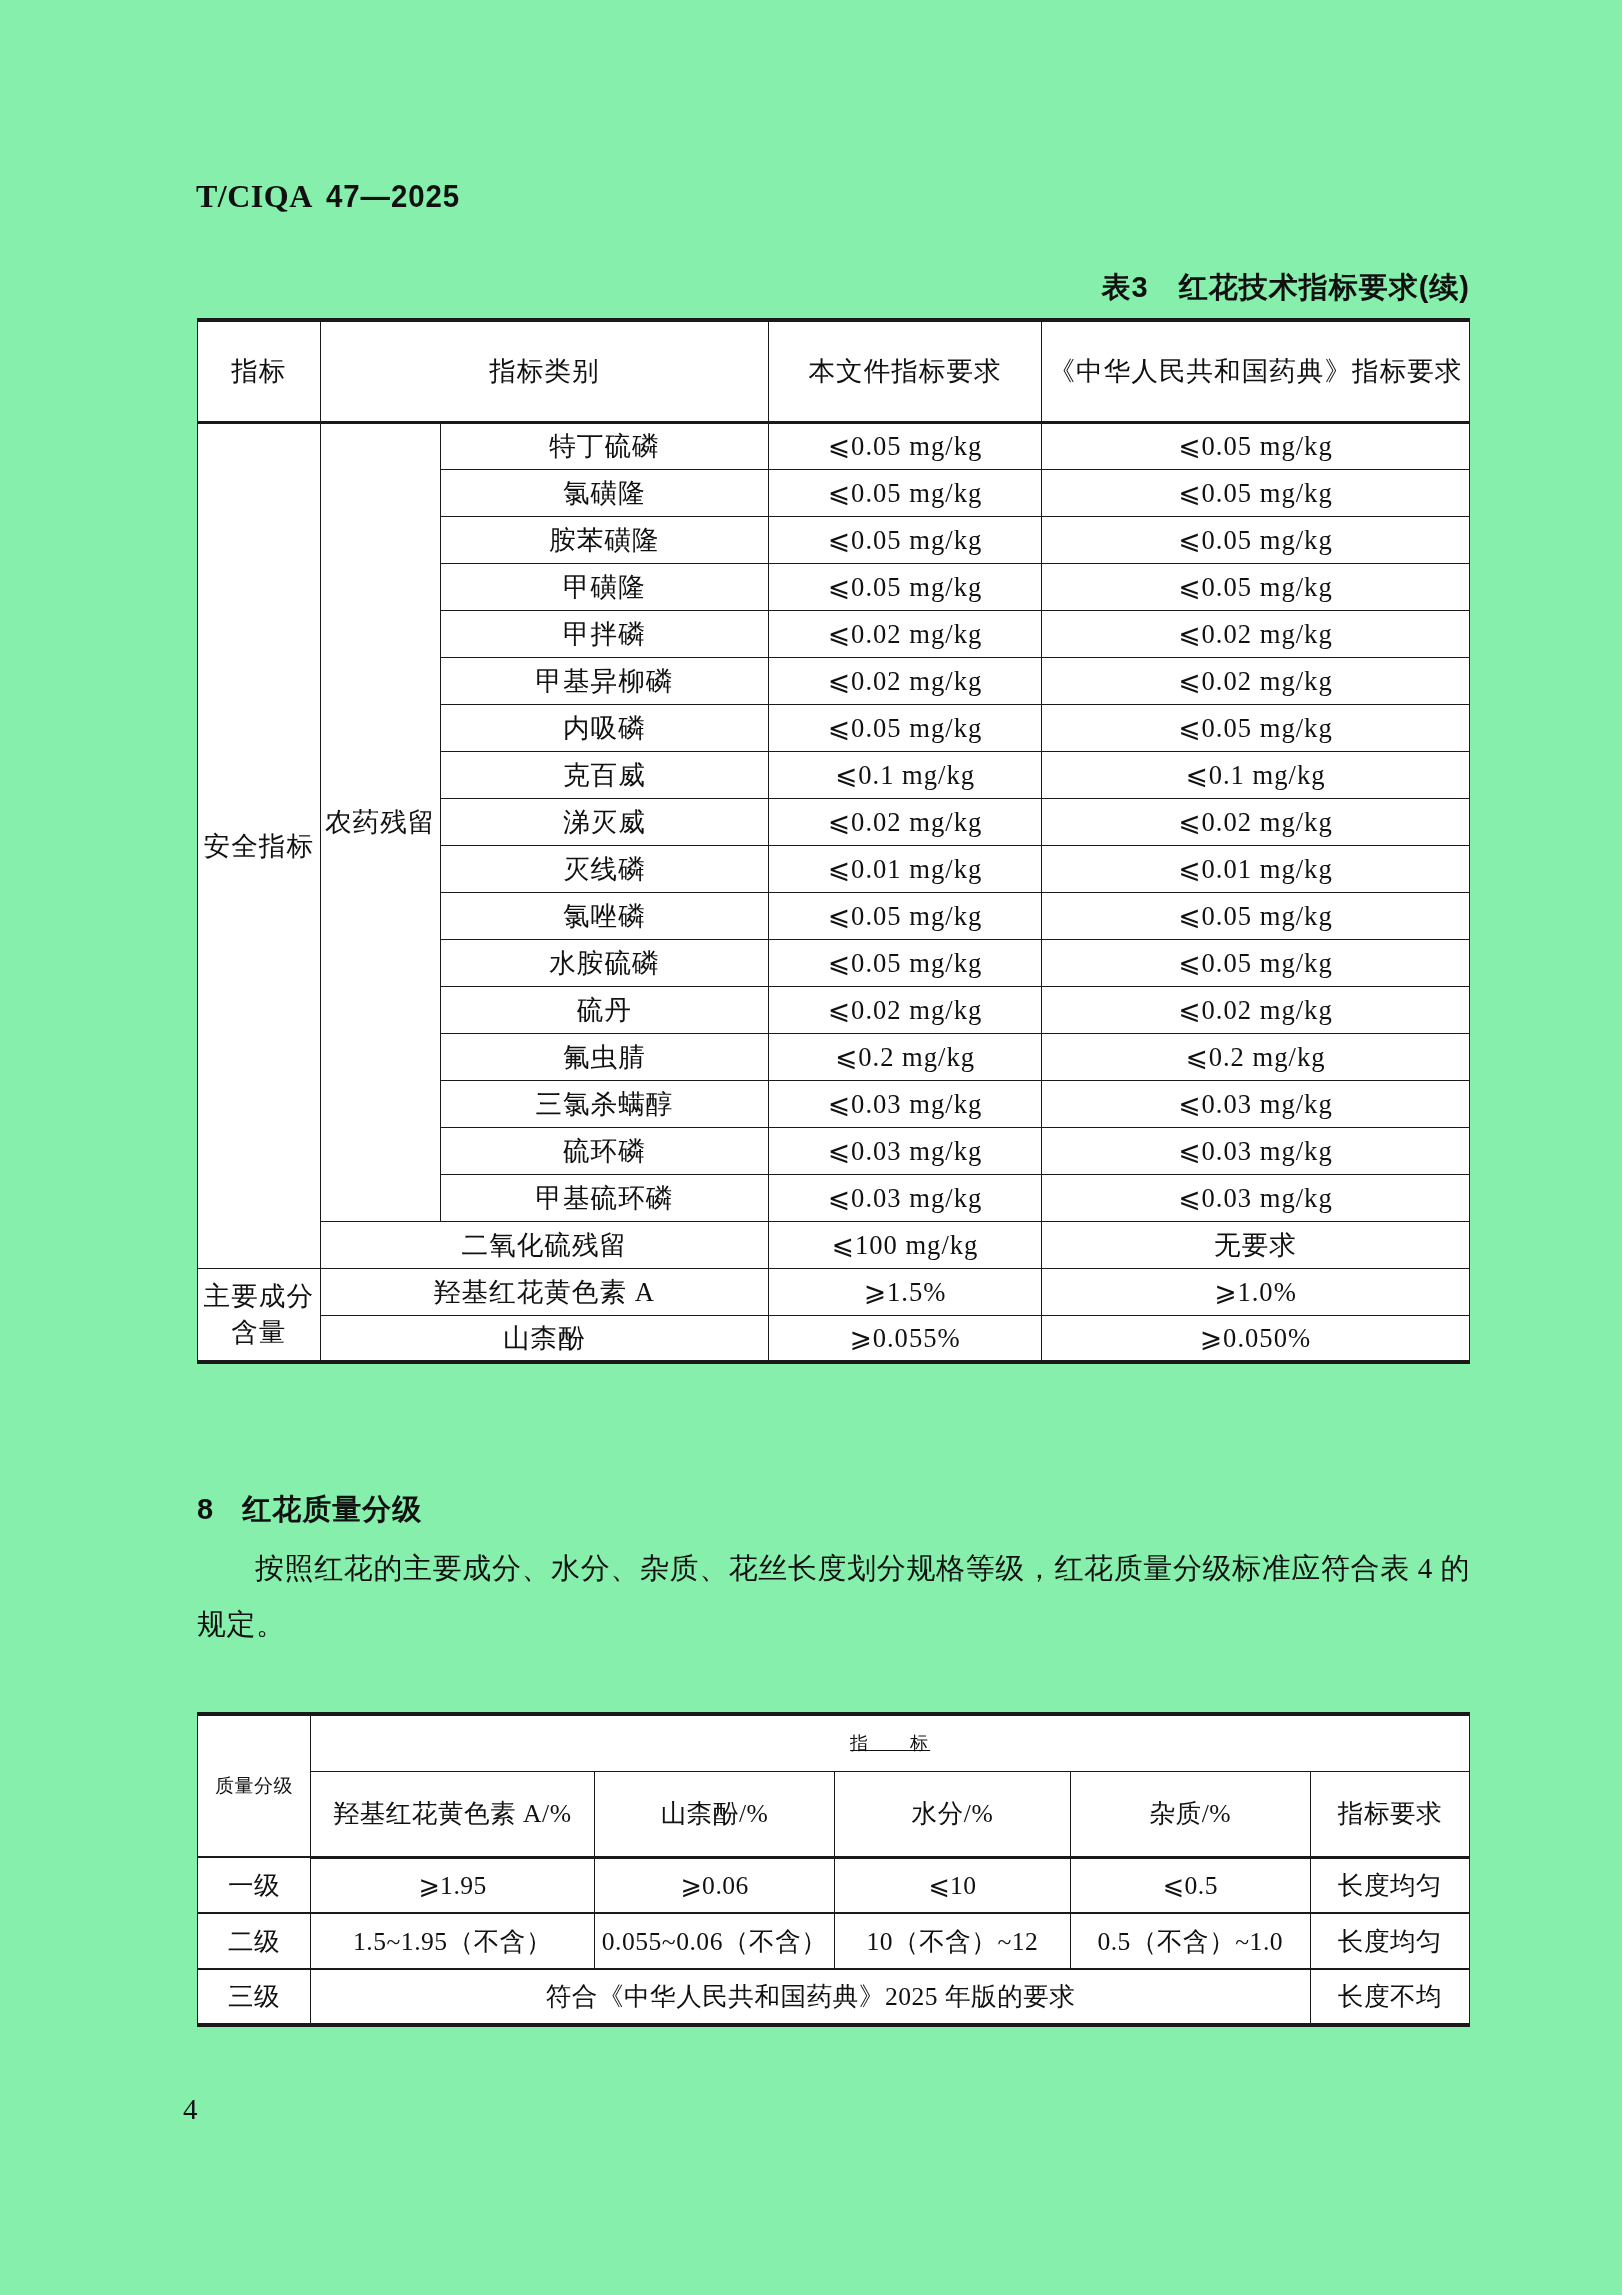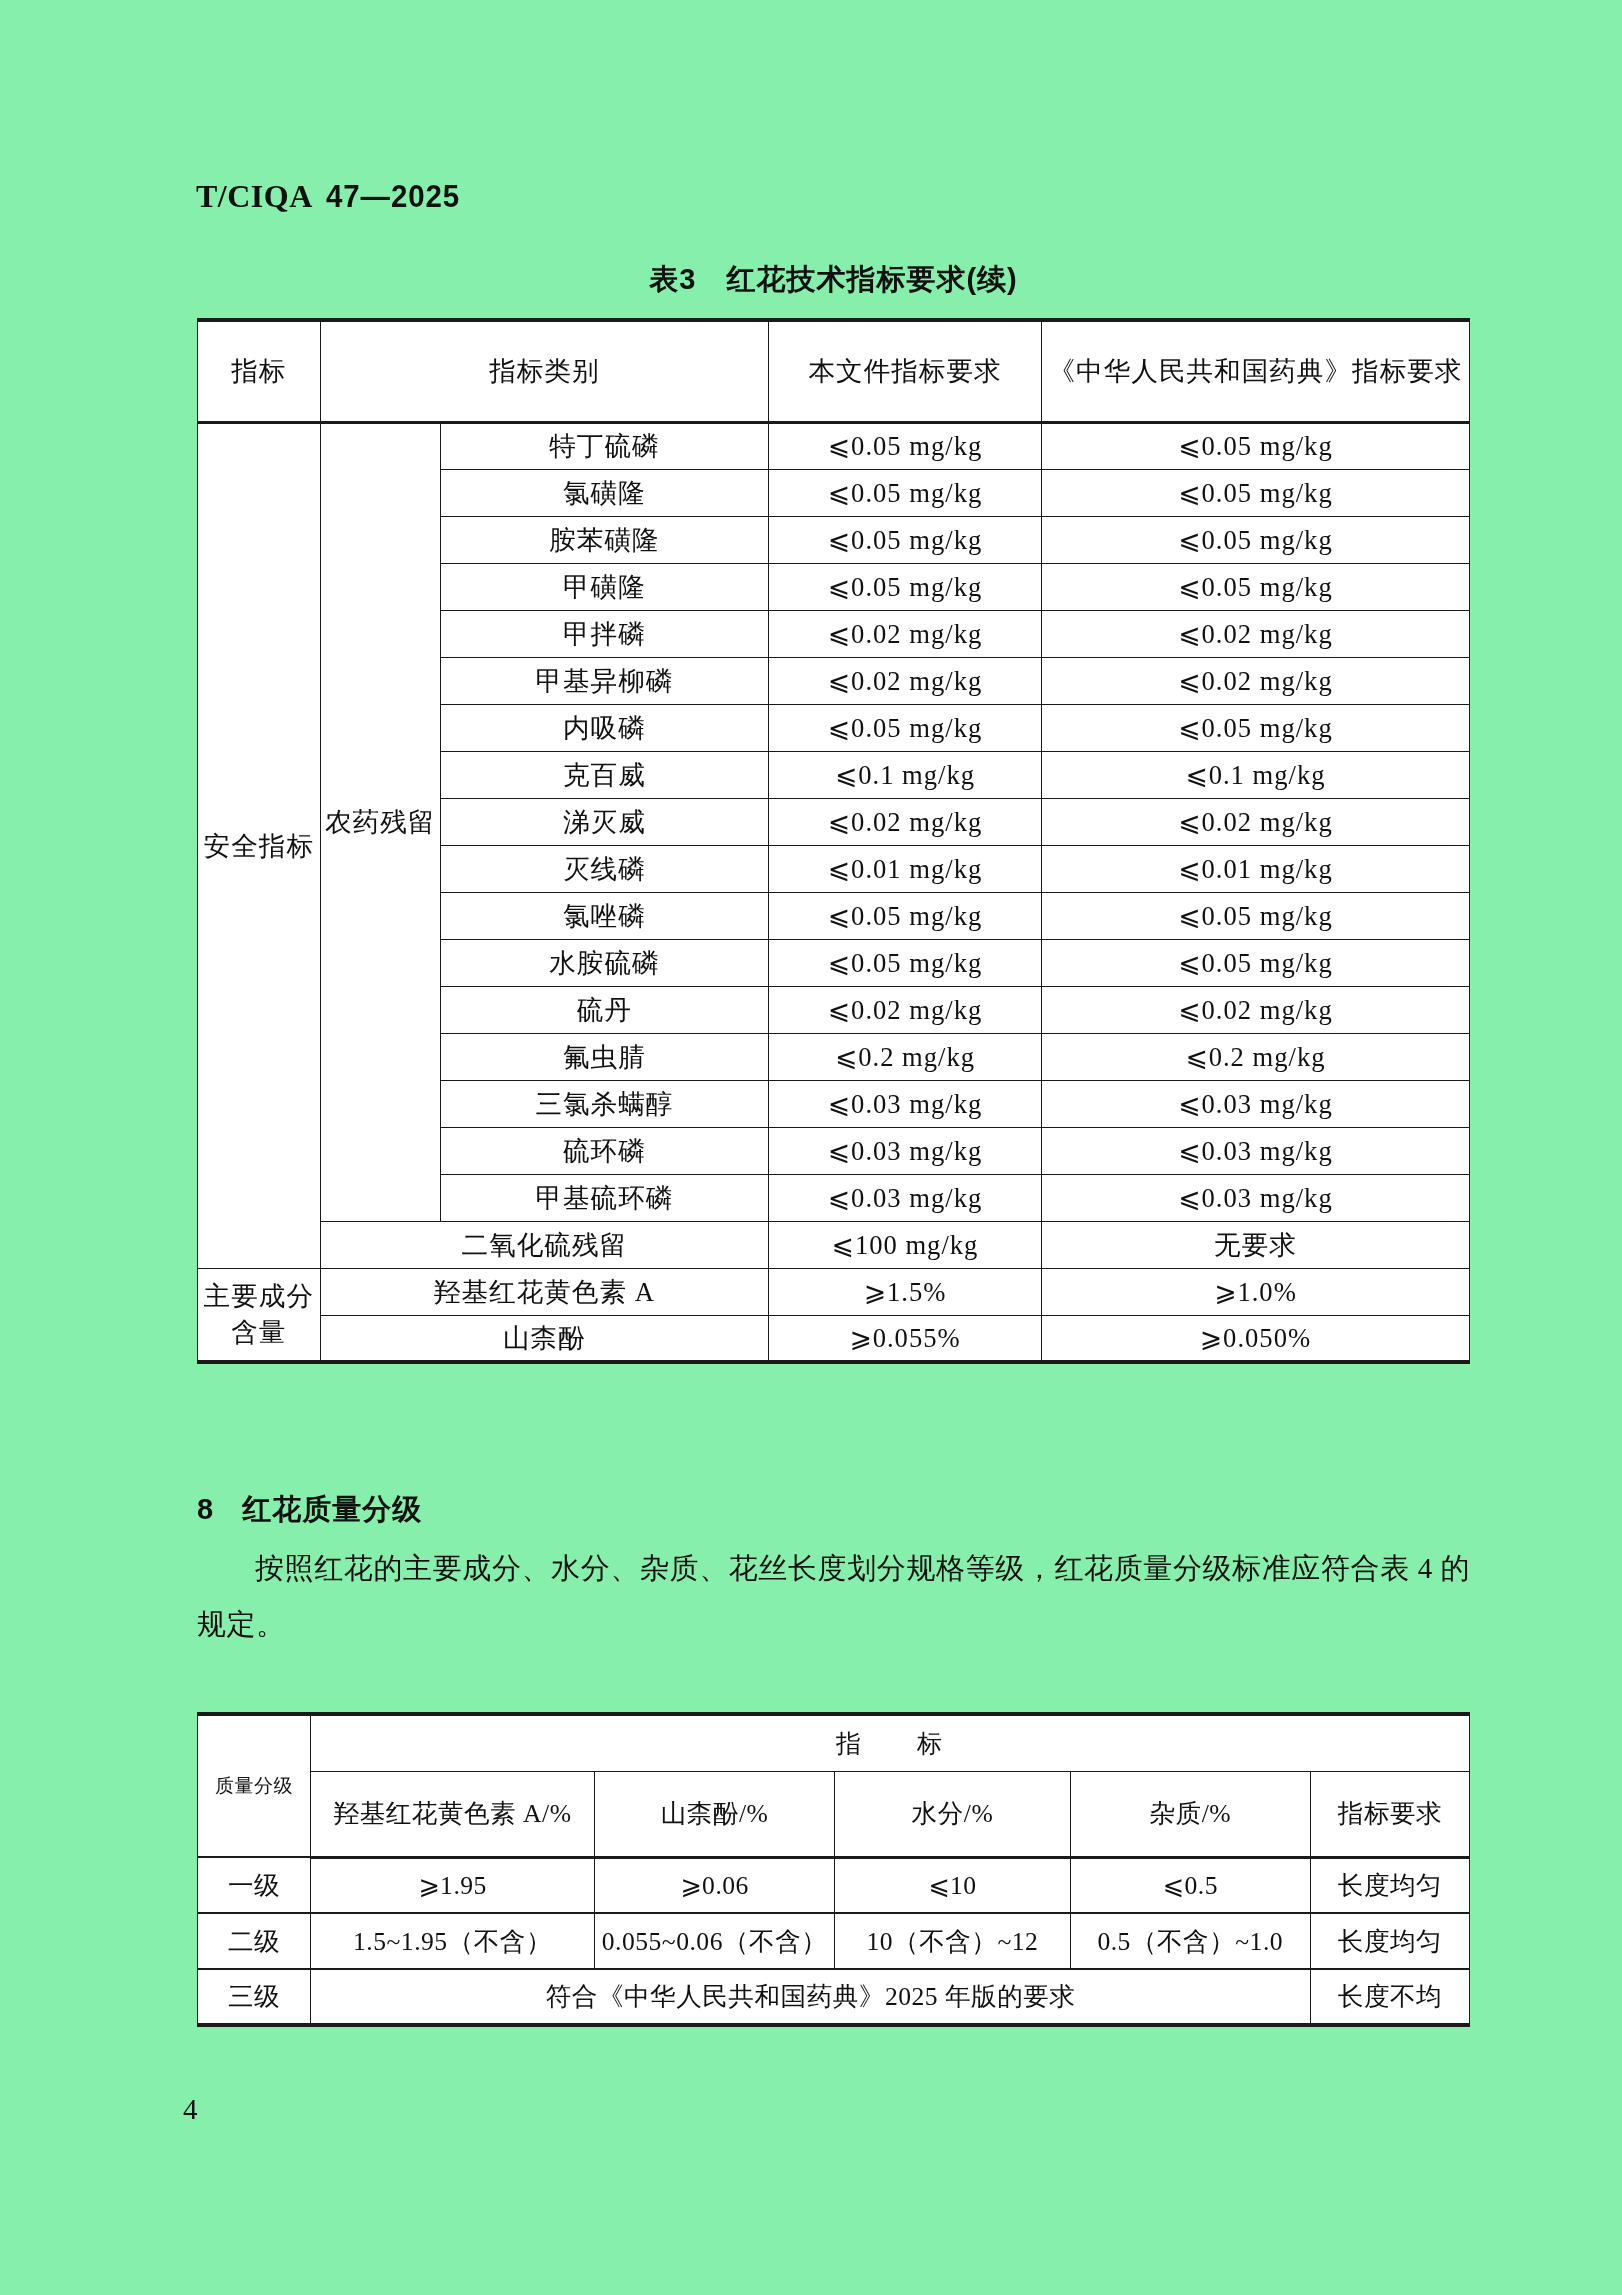--- a/index.html
+++ b/index.html
@@ -9,21 +9,21 @@
     overflow:hidden;
   }
   .hei { font-family:"Liberation Sans","DejaVu Sans",sans-serif; font-weight:700; }
 
   
   .docnum { position:absolute; left:196px; top:180px; display:flex; gap:13.3px; font-size:32px; line-height:1; }
   .docnum .code { font-weight:700; letter-spacing:0.5px; }
   .docnum .num  { font-family:"Liberation Sans","DejaVu Sans",sans-serif; font-weight:700; letter-spacing:1px; transform:scaleX(.92); transform-origin:left bottom; }
 
   .tbl-title { position:absolute; left:197px; width:1273px; text-align:center; font-size:29px; line-height:1.15; letter-spacing:1px; }
-  #t3-title { top:263px; }
+  #t3-title { top:271px;text-align:right; }
   #t4-title { top:1660px; }
 
   table { border-collapse:collapse; table-layout:fixed; background:#fff; }
   th, td { padding:0 3.1px; text-align:center; vertical-align:middle; font-weight:normal;
            letter-spacing:1px; overflow:hidden; }
 
   
   .t3 { position:absolute; left:197px; top:318px; width:1273px;
         border:1.5px solid #1a1a1a; border-top-width:4.6px; border-bottom-width:4.6px; }
   .t3 th, .t3 td { border:1.5px solid #1a1a1a; font-size:26.6px; }
@@ -33,21 +33,21 @@
 
   
   .t4 { position:absolute; left:197px; top:1712px; width:1273px;
         border:1.5px solid #1a1a1a; border-top-width:4.6px; border-bottom-width:4.6px; }
   .t4 th, .t4 td { border:1.5px solid #1a1a1a; font-size:25.6px; letter-spacing:0.5px; }
   .t4 thead tr.h1 { height:57px; }
   .t4 thead tr.h2 { height:86px; }
   .t4 thead tr.h2 th { border-bottom-width:3.1px; }
   .t4 tbody tr { height:56px; }
   .t4 tbody td { border-top-width:2px; }
-  .t4 .ind { letter-spacing:2px; font-size:25px; }
+  .t4 .ind { letter-spacing:2px; font-size:18px;text-decoration:underline; }
   .t4 .corner { font-size:19px; }
 
   
   .sec8 { position:absolute; left:197px; top:1495px; display:flex; gap:28px; font-size:29px; line-height:1; letter-spacing:1px; }
   .para { position:absolute; left:197px; top:1540px; width:1273px; margin:0;
           font-size:29px; line-height:56px; text-indent:2em; text-align:justify; letter-spacing:0.5px; }
 
   .pageno { position:absolute; left:183px; top:2095px; font-size:29px; line-height:1; }
 </style>
 </head>

